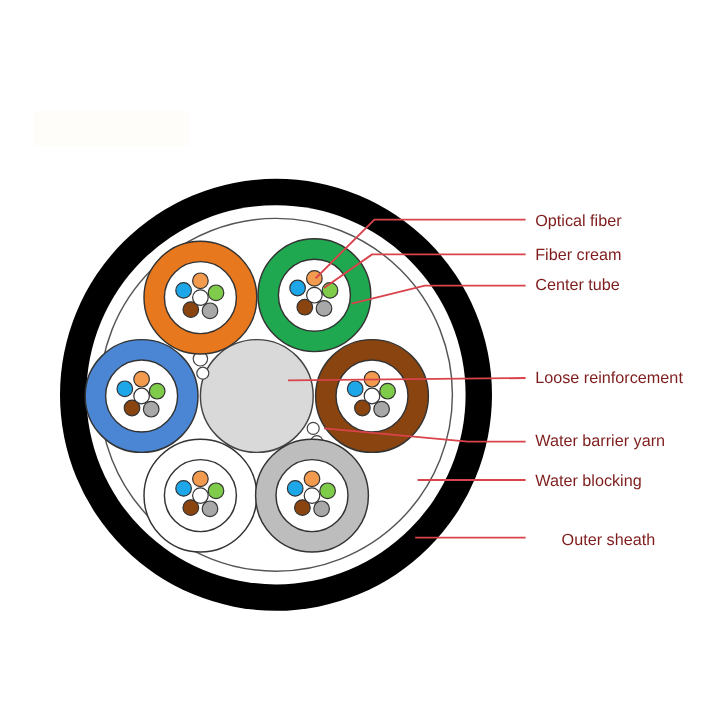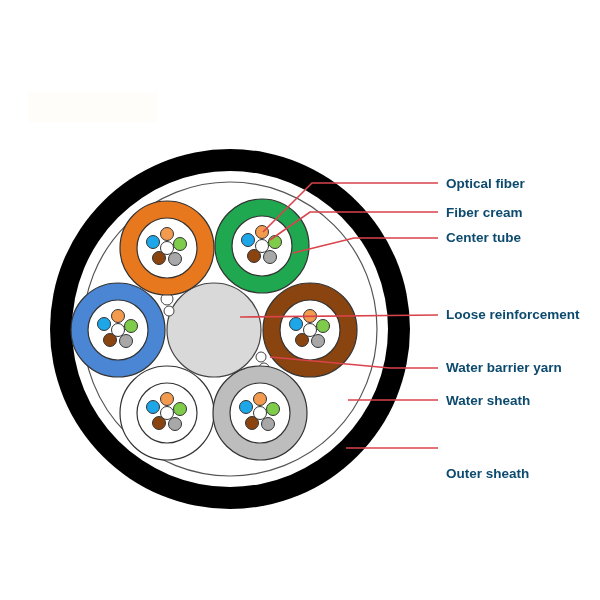--- a/index.html
+++ b/index.html
@@ -2,24 +2,23 @@
 <html><head>
   <meta charset="utf-8">
   <style>
     html, body { margin: 0; padding: 0; background: #ffffff; }
     body { width: 600px; height: 600px; position: relative; overflow: hidden; font-family: "Liberation Sans", sans-serif; }
     #stage { position: absolute; left: 0; top: 0; width: 600px; height: 600px; }
     .label {
       position: absolute;
       font-family: "Liberation Sans", sans-serif;
       font-size: 13.5px;
-      color: #0c4a6e;
+      color: #7f1d1d;
       white-space: nowrap;
       line-height: 16px;
-      font-weight: bold;
     }
     .watermark {
       position: absolute; left: 28px; top: 92px; width: 130px; height: 30px;
       background: #fffbf6; border-radius: 3px; opacity: 0.6;
     }
   </style>
 </head>
 <body>
 
 <div class="watermark"></div>
@@ -110,14 +109,14 @@
     <polyline points="348,400 438,400"></polyline>
     <polyline points="346,448 438,448"></polyline>
   </g>
 </svg>
 
 <div class="label" style="left:446px;top:176px;">Optical fiber</div>
 <div class="label" style="left:446px;top:205px;text-align:center;">Fiber cream</div>
 <div class="label" style="left:446px;top:230px;">Center tube</div>
 <div class="label" style="left:446px;top:307px;">Loose reinforcement</div>
 <div class="label" style="left:446px;top:360px;">Water barrier yarn</div>
-<div class="label" style="left:446px;top:393px;">Water sheath</div>
-<div class="label" style="left:446px;top:442px;margin-top:24px;">Outer sheath</div>
+<div class="label" style="left:446px;top:393px;">Water blocking</div>
+<div class="label" style="left:468px;top:442px;">Outer sheath</div>
 
 </body></html>

